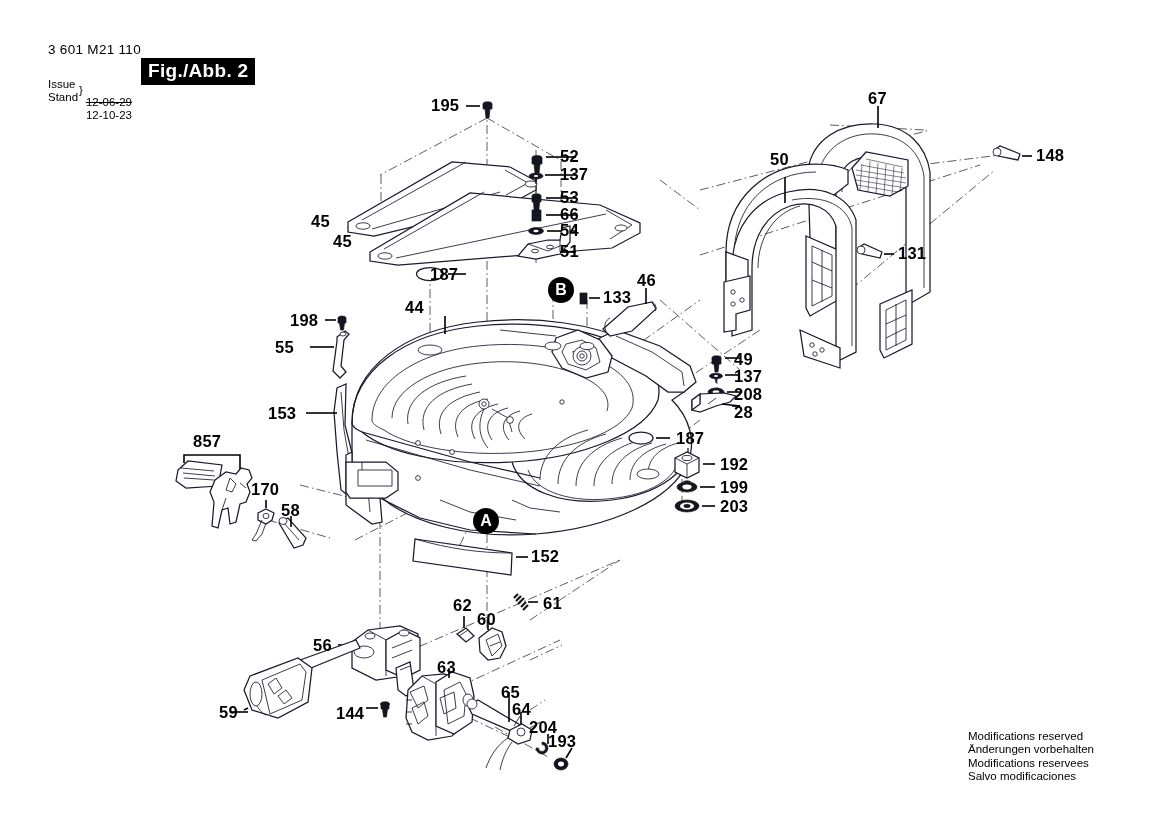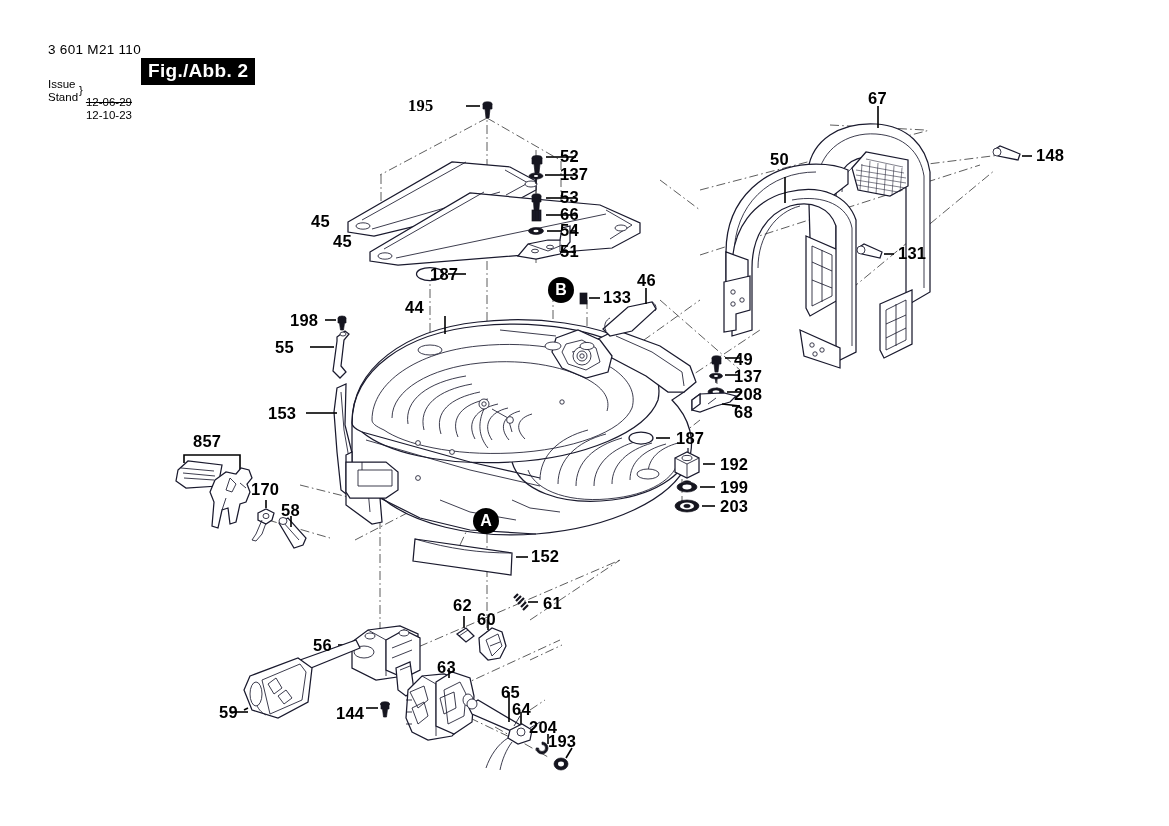--- a/index.html
+++ b/index.html
@@ -485,21 +485,21 @@
       <path class="dk" d="M536 748 a6 6 0 1 0 6 -6 l0 2.5 a3.5 3.5 0 1 1 -3.5 3.5 Z"></path>
       <line class="ln" x1="548" y1="734" x2="548" y2="744"></line>
 
       <ellipse class="dk" cx="561" cy="764" rx="7" ry="6"></ellipse>
       <ellipse cx="561" cy="764" rx="3" ry="2.4" fill="#fff"></ellipse>
       <line class="ln" x1="572" y1="748" x2="566" y2="758"></line>
     </g>
 
   </svg>
 
-  <div class="cal" style="left:408px;top:96px;font-family:Liberation Serif, serif;">195</div>
+  <div class="cal" style="left:431px;top:96px;">195</div>
   <div class="cal" style="left:560px;top:147px;">52</div>
   <div class="cal" style="left:560px;top:165px;">137</div>
   <div class="cal" style="left:560px;top:188px;">53</div>
   <div class="cal" style="left:560px;top:205px;">66</div>
   <div class="cal" style="left:560px;top:221px;">54</div>
   <div class="cal" style="left:560px;top:242px;">51</div>
   <div class="cal" style="left:311px;top:212px;">45</div>
   <div class="cal" style="left:333px;top:232px;">45</div>
   <div class="cal" style="left:430px;top:265px;">187</div>
   <div class="cal" style="left:405px;top:298px;">44</div>
@@ -511,35 +511,41 @@
   <div class="cal" style="left:281px;top:501px;">58</div>
   <div class="cal" style="left:603px;top:288px;">133</div>
   <div class="cal" style="left:637px;top:271px;">46</div>
   <div class="cal" style="left:868px;top:89px;">67</div>
   <div class="cal" style="left:770px;top:150px;">50</div>
   <div class="cal" style="left:1036px;top:146px;">148</div>
   <div class="cal" style="left:898px;top:244px;">131</div>
   <div class="cal" style="left:734px;top:350px;">49</div>
   <div class="cal" style="left:734px;top:367px;">137</div>
   <div class="cal" style="left:734px;top:385px;">208</div>
-  <div class="cal" style="left:734px;top:403px;">68</div>
+  <div class="cal" style="left:734px;top:403px;">28</div>
   <div class="cal" style="left:676px;top:429px;">187</div>
   <div class="cal" style="left:720px;top:455px;">192</div>
   <div class="cal" style="left:720px;top:478px;">199</div>
   <div class="cal" style="left:720px;top:497px;">203</div>
   <div class="cal" style="left:531px;top:547px;">152</div>
   <div class="cal" style="left:453px;top:596px;">62</div>
   <div class="cal" style="left:477px;top:610px;">60</div>
   <div class="cal" style="left:543px;top:594px;">61</div>
   <div class="cal" style="left:313px;top:636px;">56</div>
   <div class="cal" style="left:219px;top:703px;">59</div>
   <div class="cal" style="left:336px;top:704px;">144</div>
   <div class="cal" style="left:437px;top:658px;">63</div>
   <div class="cal" style="left:501px;top:683px;">65</div>
   <div class="cal" style="left:512px;top:700px;">64</div>
   <div class="cal" style="left:529px;top:718px;">204</div>
   <div class="cal" style="left:548px;top:732px;">193</div>
 
   <div class="mk" style="left:548px;top:277px;">B</div>
   <div class="mk" style="left:473px;top:508px;">A</div>
 
+  <div class="footer">
+    <div>Modifications reserved</div>
+    <div>Änderungen vorbehalten</div>
+    <div>Modifications reservees</div>
+    <div>Salvo modificaciones</div>
+  </div>
 
 </div>
 
 </body></html>

